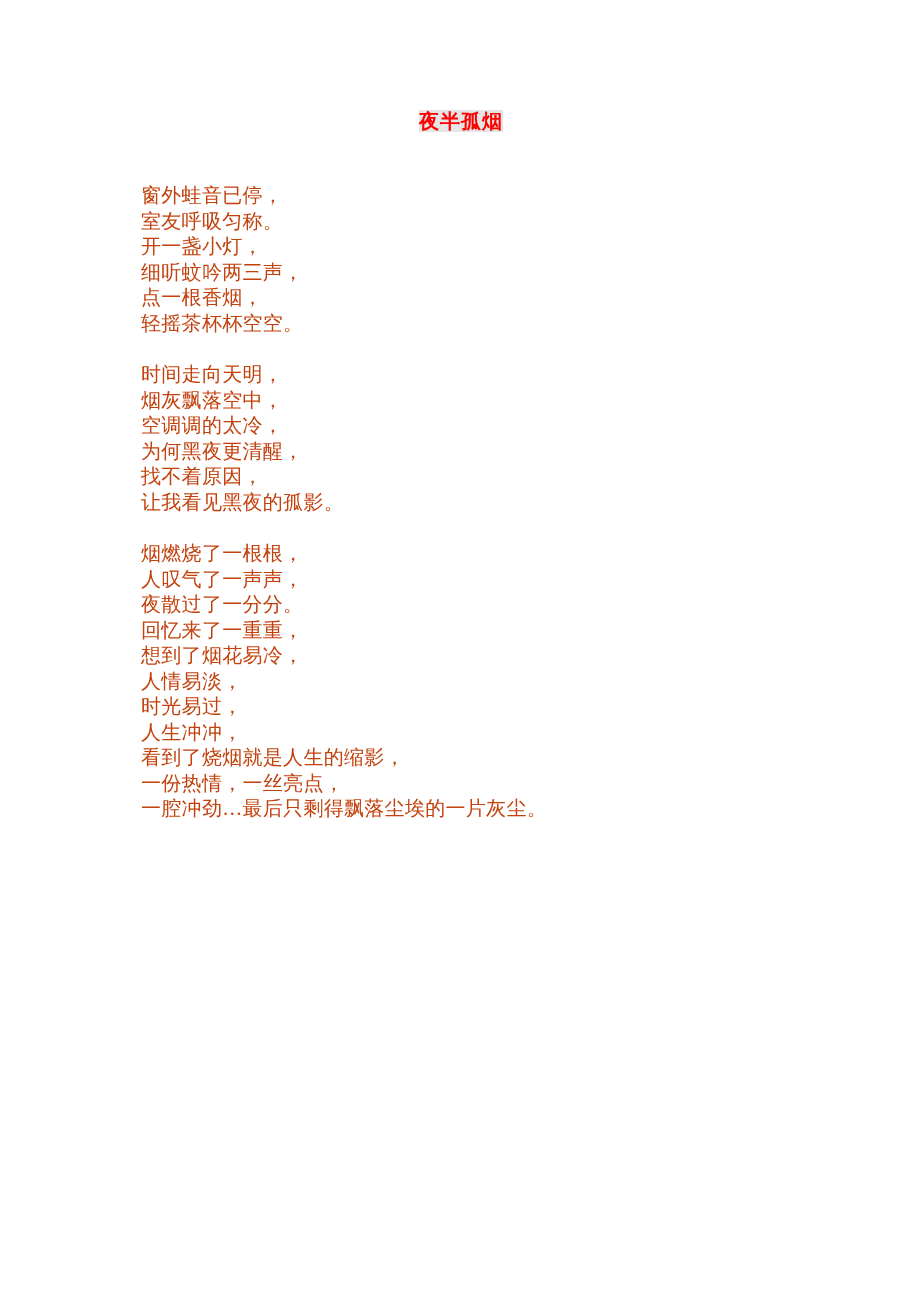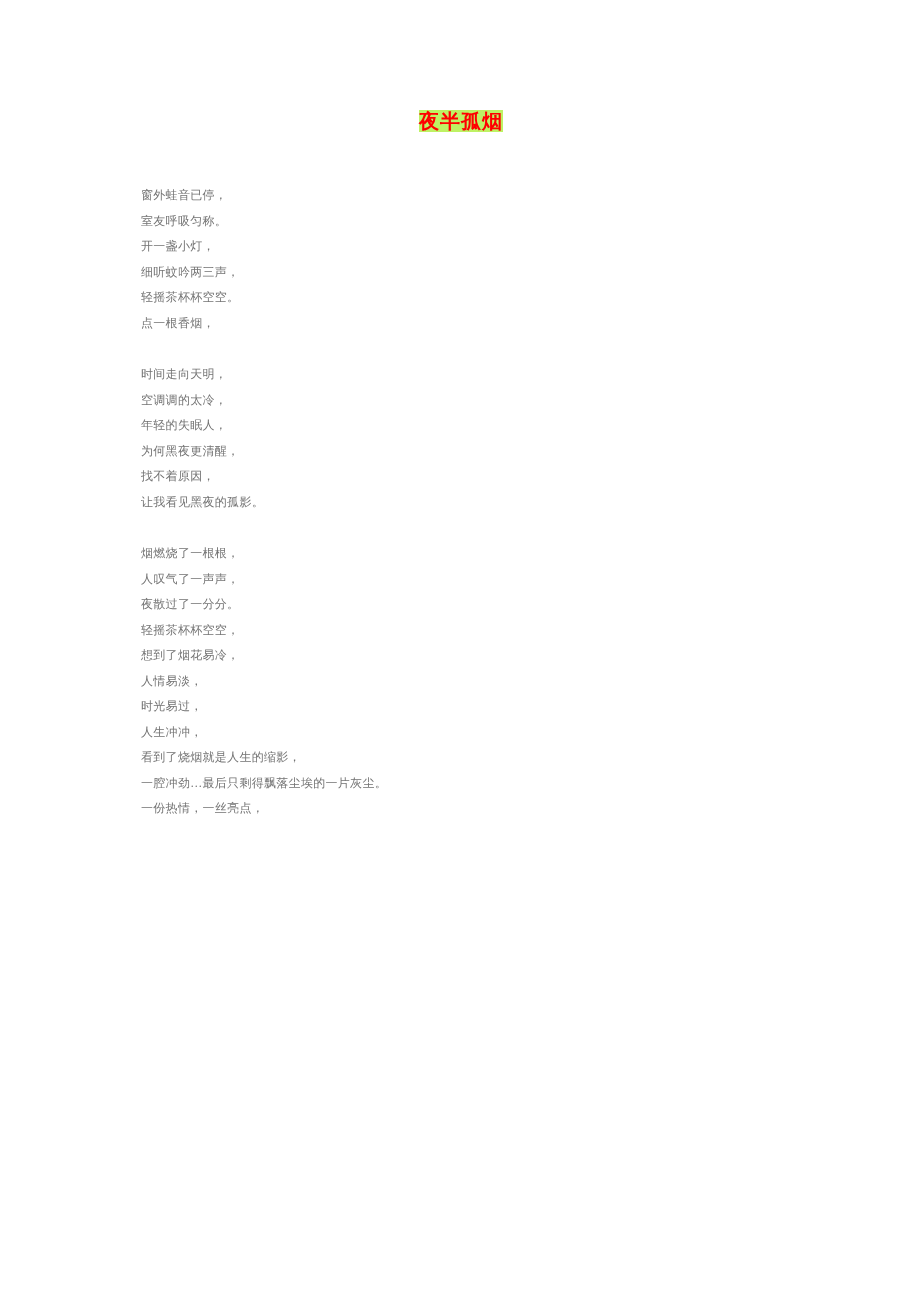--- a/index.html
+++ b/index.html
@@ -15,65 +15,65 @@
       padding-top: 108px;
       padding-left: 141px;
     }
     .title {
       text-align: center;
       width: 640px;
       margin-bottom: 48px;
     }
     .title span {
       color: #ff0000;
-      background-color: #bef264;
+      background-color: #e5e5e5;
       font-size: 20px;
       font-weight: bold;
       letter-spacing: 1px;
     }
     .stanza {
       margin-bottom: 26px;
     }
     .line {
-      color: #737373;
-      font-size: 12px;
+      color: #c2410c;
+      font-size: 20px;
       line-height: 25.5px;
       letter-spacing: 0.3px;
     }
   </style>
 </head>
 <body>
 
 <div class="title">
   <span>夜半孤烟</span>
 </div>
 
 <div id="poem-body">
     <div class="stanza">
       <div class="line">窗外蛙音已停，</div>
       <div class="line">室友呼吸匀称。</div>
       <div class="line">开一盏小灯，</div>
       <div class="line">细听蚊吟两三声，</div>
+      <div class="line">点一根香烟，</div>
       <div class="line">轻摇茶杯杯空空。</div>
-      <div class="line">点一根香烟，</div>
     </div>
     <div class="stanza">
       <div class="line">时间走向天明，</div>
+      <div class="line">烟灰飘落空中，</div>
       <div class="line">空调调的太冷，</div>
-      <div class="line">年轻的失眠人，</div>
       <div class="line">为何黑夜更清醒，</div>
       <div class="line">找不着原因，</div>
       <div class="line">让我看见黑夜的孤影。</div>
     </div>
     <div class="stanza">
       <div class="line">烟燃烧了一根根，</div>
       <div class="line">人叹气了一声声，</div>
       <div class="line">夜散过了一分分。</div>
-      <div class="line">轻摇茶杯杯空空，</div>
+      <div class="line">回忆来了一重重，</div>
       <div class="line">想到了烟花易冷，</div>
       <div class="line">人情易淡，</div>
       <div class="line">时光易过，</div>
       <div class="line">人生冲冲，</div>
       <div class="line">看到了烧烟就是人生的缩影，</div>
+      <div class="line">一份热情，一丝亮点，</div>
       <div class="line">一腔冲劲…最后只剩得飘落尘埃的一片灰尘。</div>
-      <div class="line">一份热情，一丝亮点，</div>
     </div>
   </div>
 
 </body></html>

